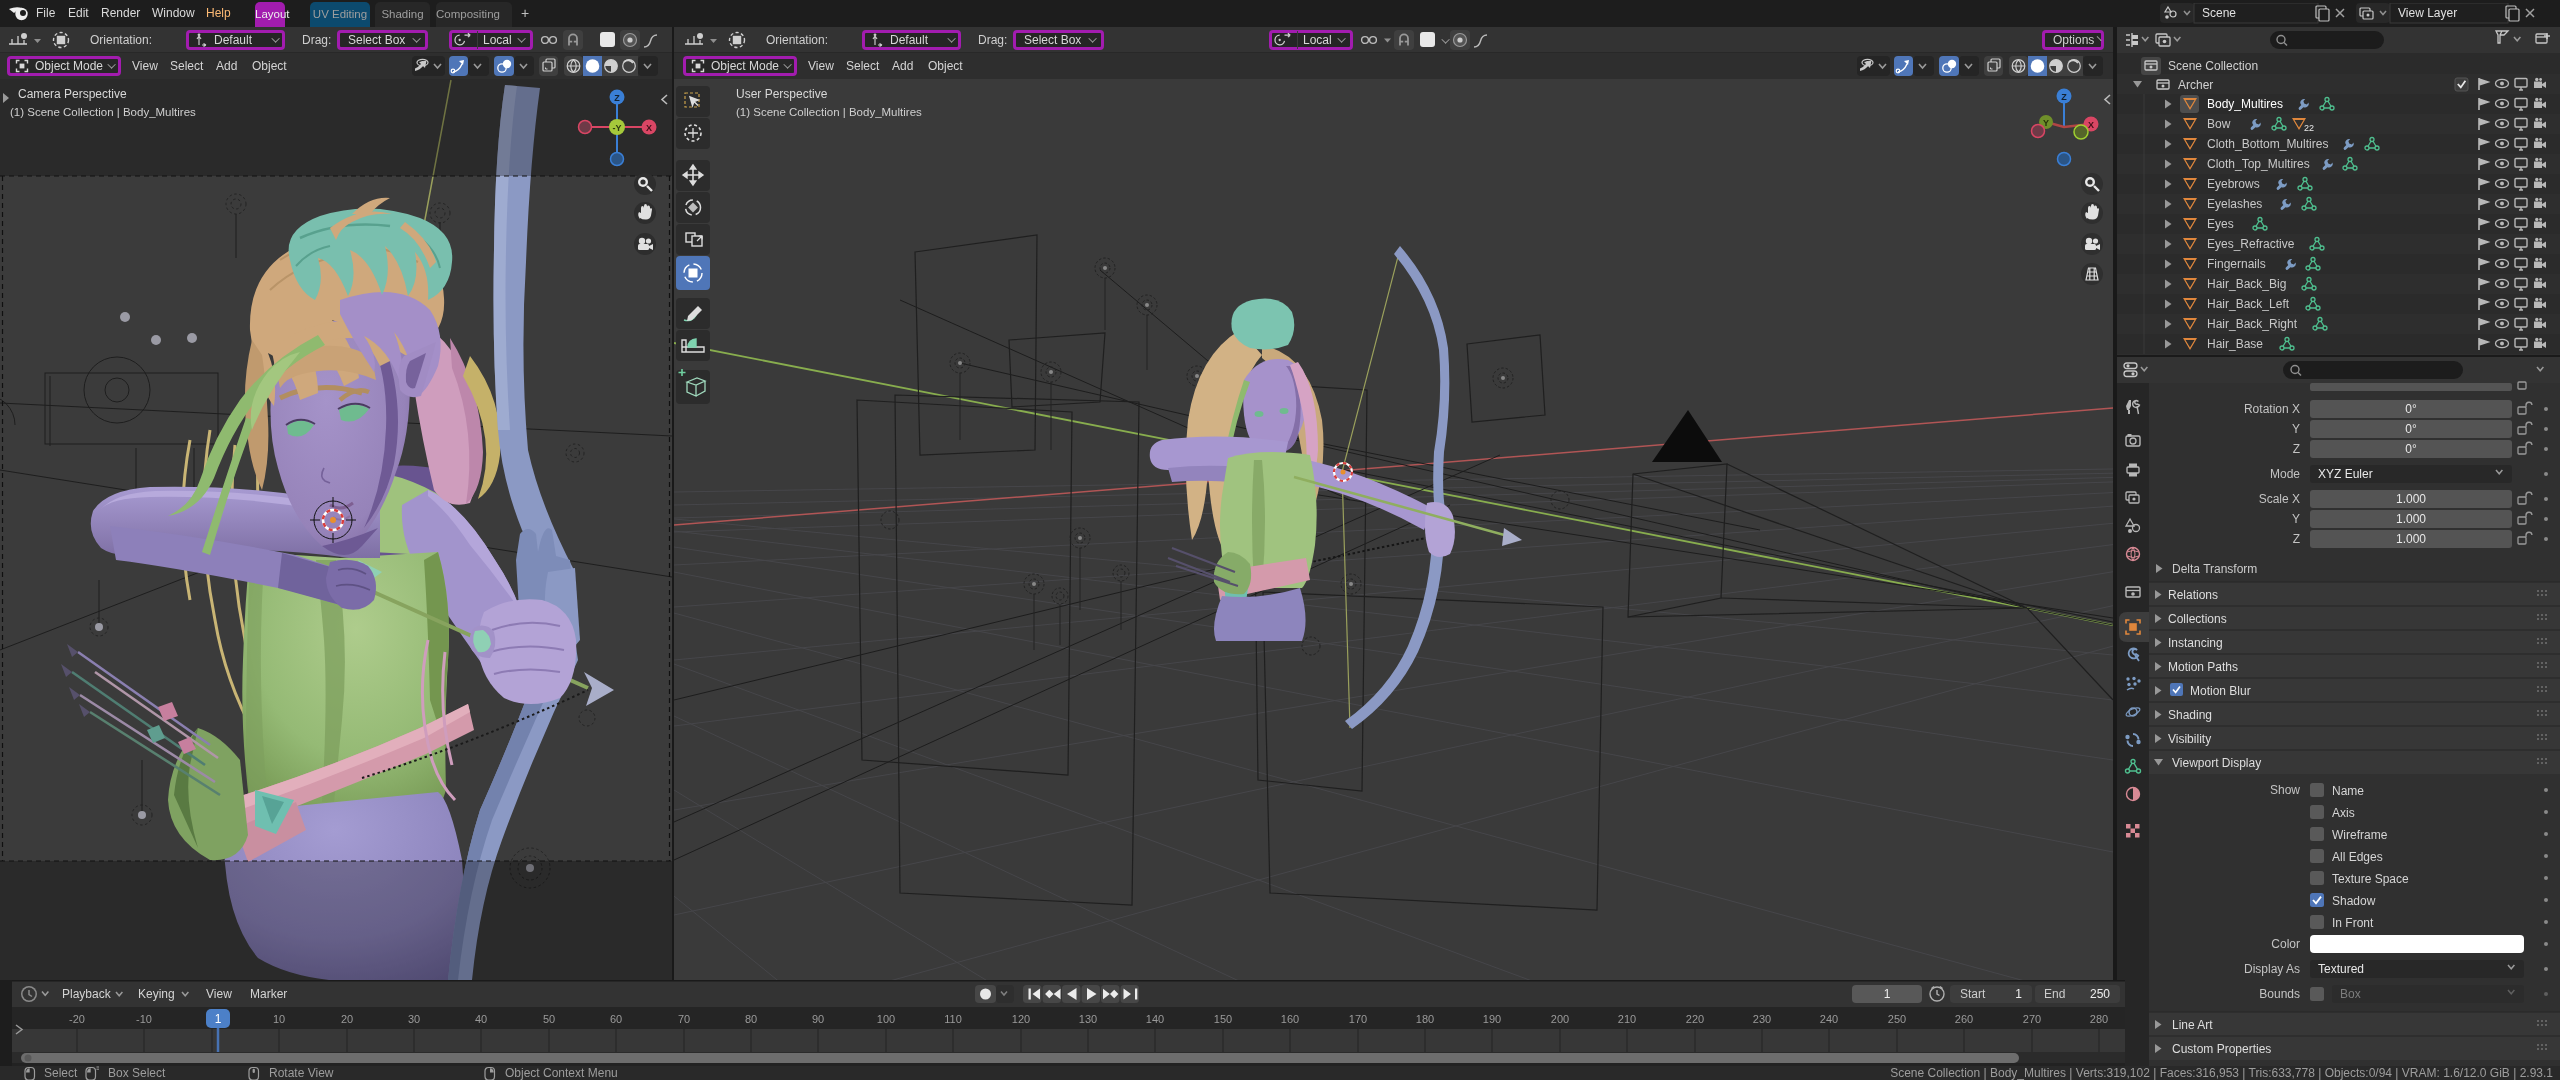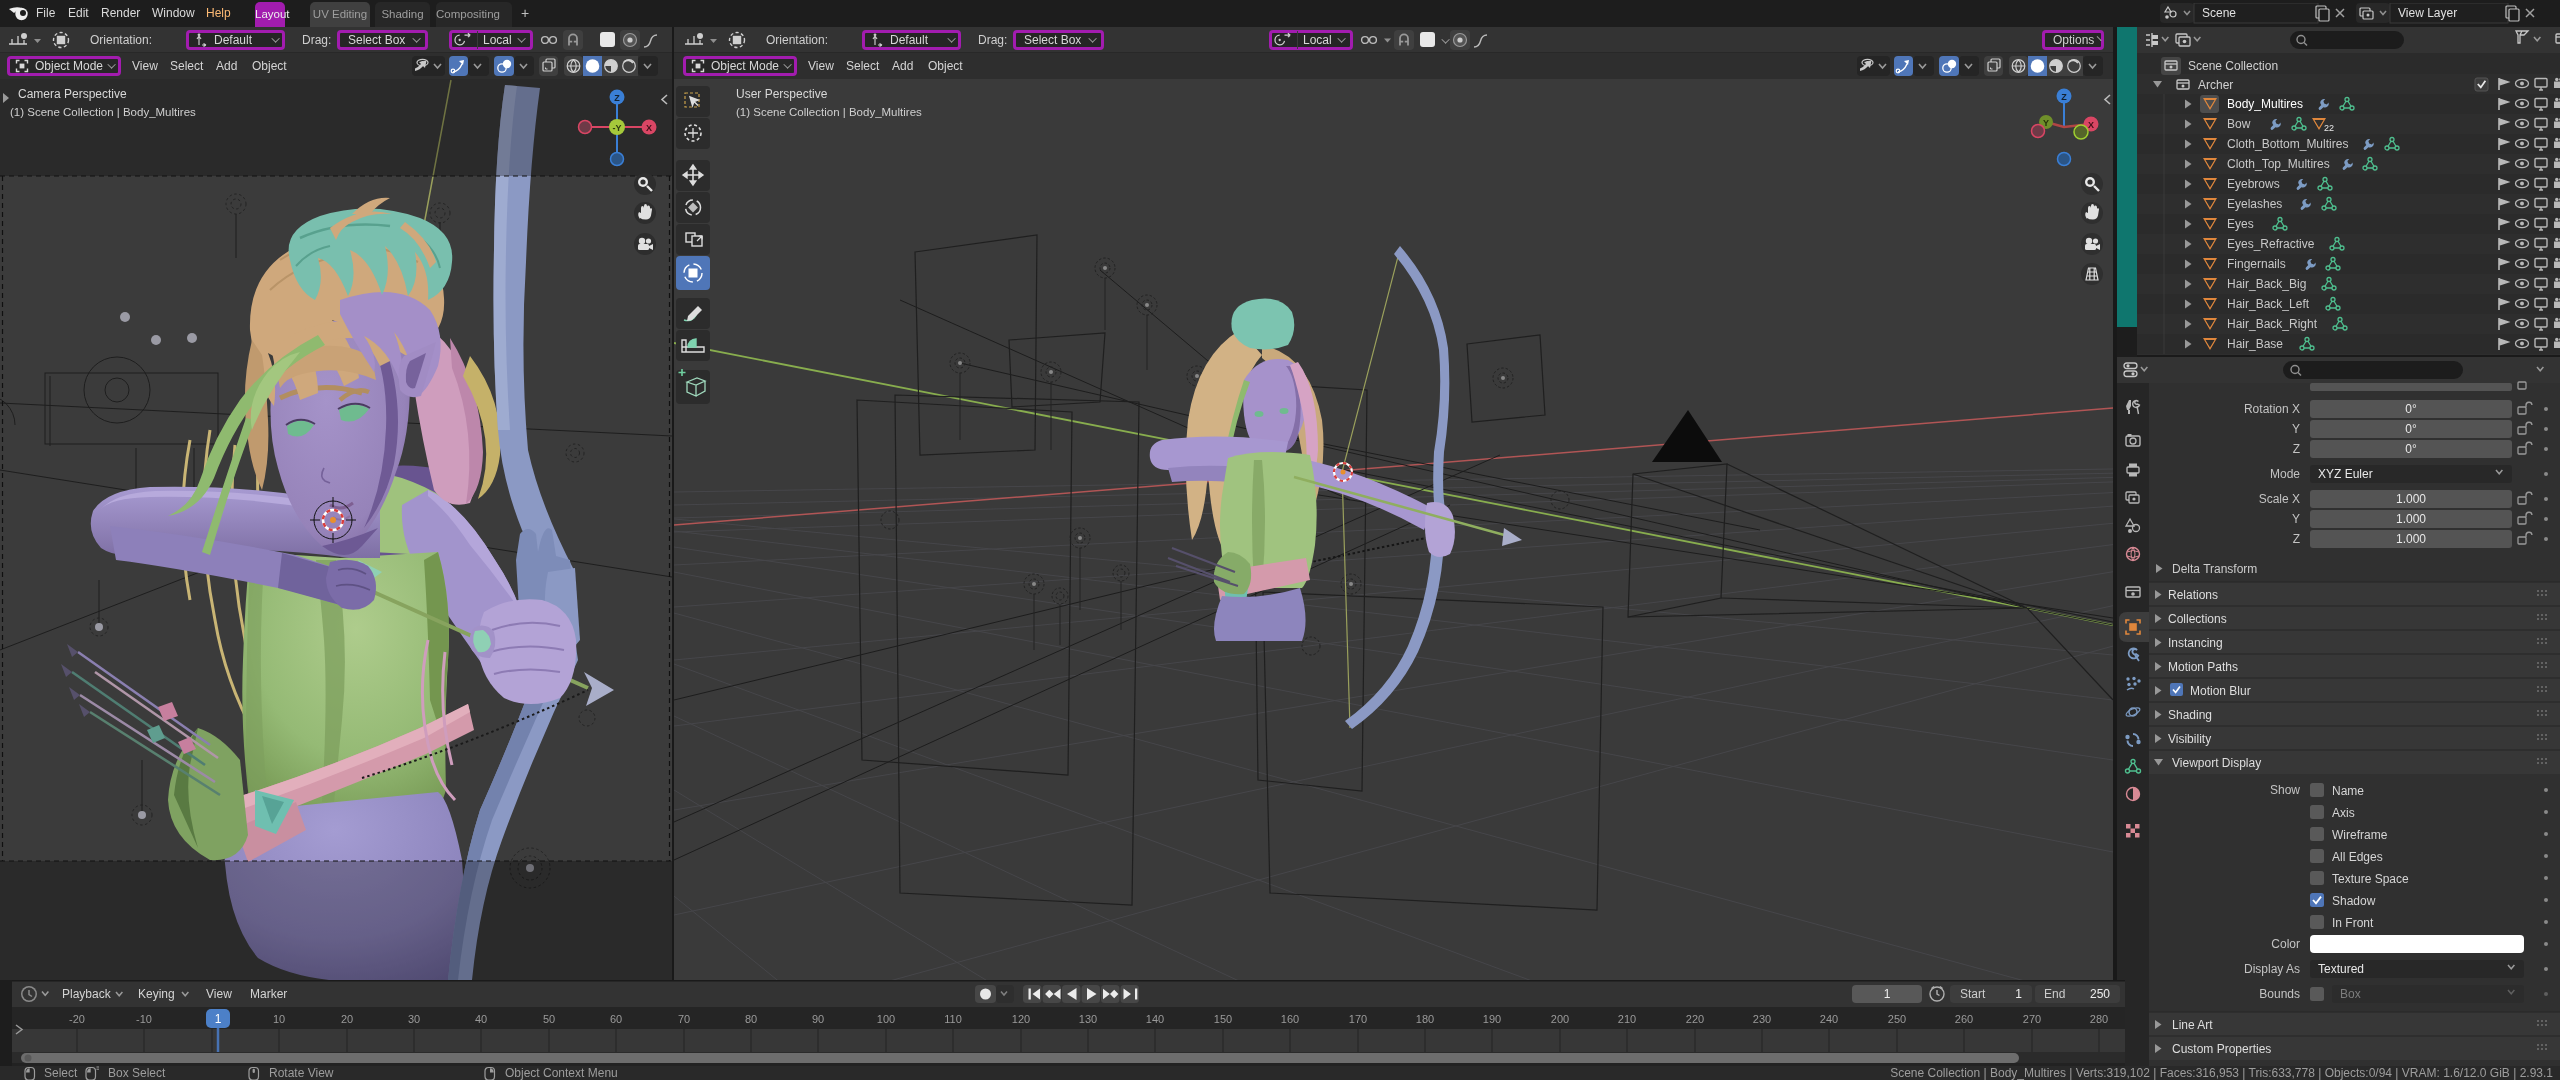--- a/index.html
+++ b/index.html
@@ -8,21 +8,21 @@
 .abs { position:absolute; }
 #topbar { position:absolute; left:0; top:0; width:2560px; height:27px; background:#1d1d1d; }
 #lvh1 { position:absolute; left:0; top:27px; width:672px; height:26px; background:#333333; border-bottom:1px solid #282828;}
 #lvh2 { position:absolute; left:0; top:53px; width:672px; height:26px; background:#2e2e2e; }
 #rvh1 { position:absolute; left:674px; top:27px; width:1439px; height:26px; background:#333333; border-bottom:1px solid #282828;}
 #rvh2 { position:absolute; left:674px; top:53px; width:1439px; height:26px; background:#2e2e2e; }
 #lvc { position:absolute; left:0; top:79px; width:672px; height:901px; }
 #rvc { position:absolute; left:674px; top:79px; width:1439px; height:901px; }
 #sepv1 { position:absolute; left:672px; top:27px; width:2px; height:953px; background:#191919; }
 #sepv2 { position:absolute; left:2113px; top:27px; width:4px; height:1039px; background:#191919; }
-#outliner { position:absolute; left:2117px; top:27px; width:443px; height:300px; background:#0f766e;padding-left:20px; }
+#outliner { position:absolute; left:2117px; top:27px; width:443px; height:300px; background:#0f766e; }
 #props { position:absolute; left:2117px; top:357px; width:443px; height:709px; background:#303030; }
 #timeline { position:absolute; left:12px; top:980px; width:2113px; height:86px; background:#2e2e2e; }
 #status { position:absolute; left:0; top:1066px; width:2560px; height:14px; background:#292929;
   color:#9d9d9d; }
 .lbl { color:#cfcfcf; }
 .dd { background:#252525; border:3px solid #a21caf; border-radius:4px; height:20px;
   display:inline-flex; align-items:center; color:#d8d8d8; }
 .caret { width:6px; height:6px; border-left:1.6px solid #9a9a9a; border-bottom:1.6px solid #9a9a9a;
   transform:rotate(-45deg) translateY(-2px); display:inline-block; margin-left:6px; }
 .menutxt { color:#d4d4d4; padding:0 10px; }
@@ -36,21 +36,21 @@
     <circle cx="15" cy="8" r="3" fill="#1d1d1d"></circle>
     <path d="M1 4 L12 3 L6 8 Z" fill="#eee"></path>
     <path d="M1 4 Q8 1 14 3 L10 6 Z" fill="#eee"></path>
   </svg>
   <span class="abs" style="left:36px;top:6px;color:#dadada">File</span>
   <span class="abs" style="left:68px;top:6px;color:#dadada">Edit</span>
   <span class="abs" style="left:101px;top:6px;color:#dadada">Render</span>
   <span class="abs" style="left:152px;top:6px;color:#dadada">Window</span>
   <span class="abs" style="left:206px;top:6px;color:#fdba74">Help</span>
   <div class="abs" style="left:255px;top:2px;width:30px;height:25px;background:#a21caf;border-radius:5px 5px 0 0;line-height:25px;color:#ececec;font-size:11.5px">Layout</div>
-  <div class="abs" style="left:310px;top:2px;width:60px;height:25px;background:#404040;border-radius:5px 5px 0 0;text-align:center;line-height:25px;color:#9e9e9e;font-size:11.5px">UV Editing</div>
+  <div class="abs" style="left:310px;top:2px;width:60px;height:25px;background:#0c4a6e;border-radius:5px 5px 0 0;text-align:center;line-height:25px;color:#9e9e9e;font-size:11.5px">UV Editing</div>
   <div class="abs" style="left:375px;top:2px;width:55px;height:25px;background:#272727;border-radius:5px 5px 0 0;text-align:center;line-height:25px;color:#9e9e9e;font-size:11.5px">Shading</div>
   <div class="abs" style="left:436px;top:2px;width:76px;height:25px;background:#272727;border-radius:5px 5px 0 0;text-align:left;line-height:25px;color:#9e9e9e;font-size:11.5px">Compositing</div>
   <span class="abs" style="left:521px;top:5px;color:#c0c0c0;font-size:14px">+</span>
   <svg class="abs" style="left:2160px;top:3px" width="396" height="21" viewBox="0 0 396 21">
     <rect x="0" y="0" width="34" height="20" rx="4" fill="#282828"></rect>
     <g transform="translate(4,3)">
         <path d="M4 1 l3 5 l-6 0 z" fill="none" stroke="#c8c8c8" stroke-width="1.2"></path>
         <circle cx="9" cy="8" r="3" fill="none" stroke="#c8c8c8" stroke-width="1.2"></circle>
         <circle cx="3" cy="11" r="1.8" fill="#c8c8c8"></circle>
       </g>

